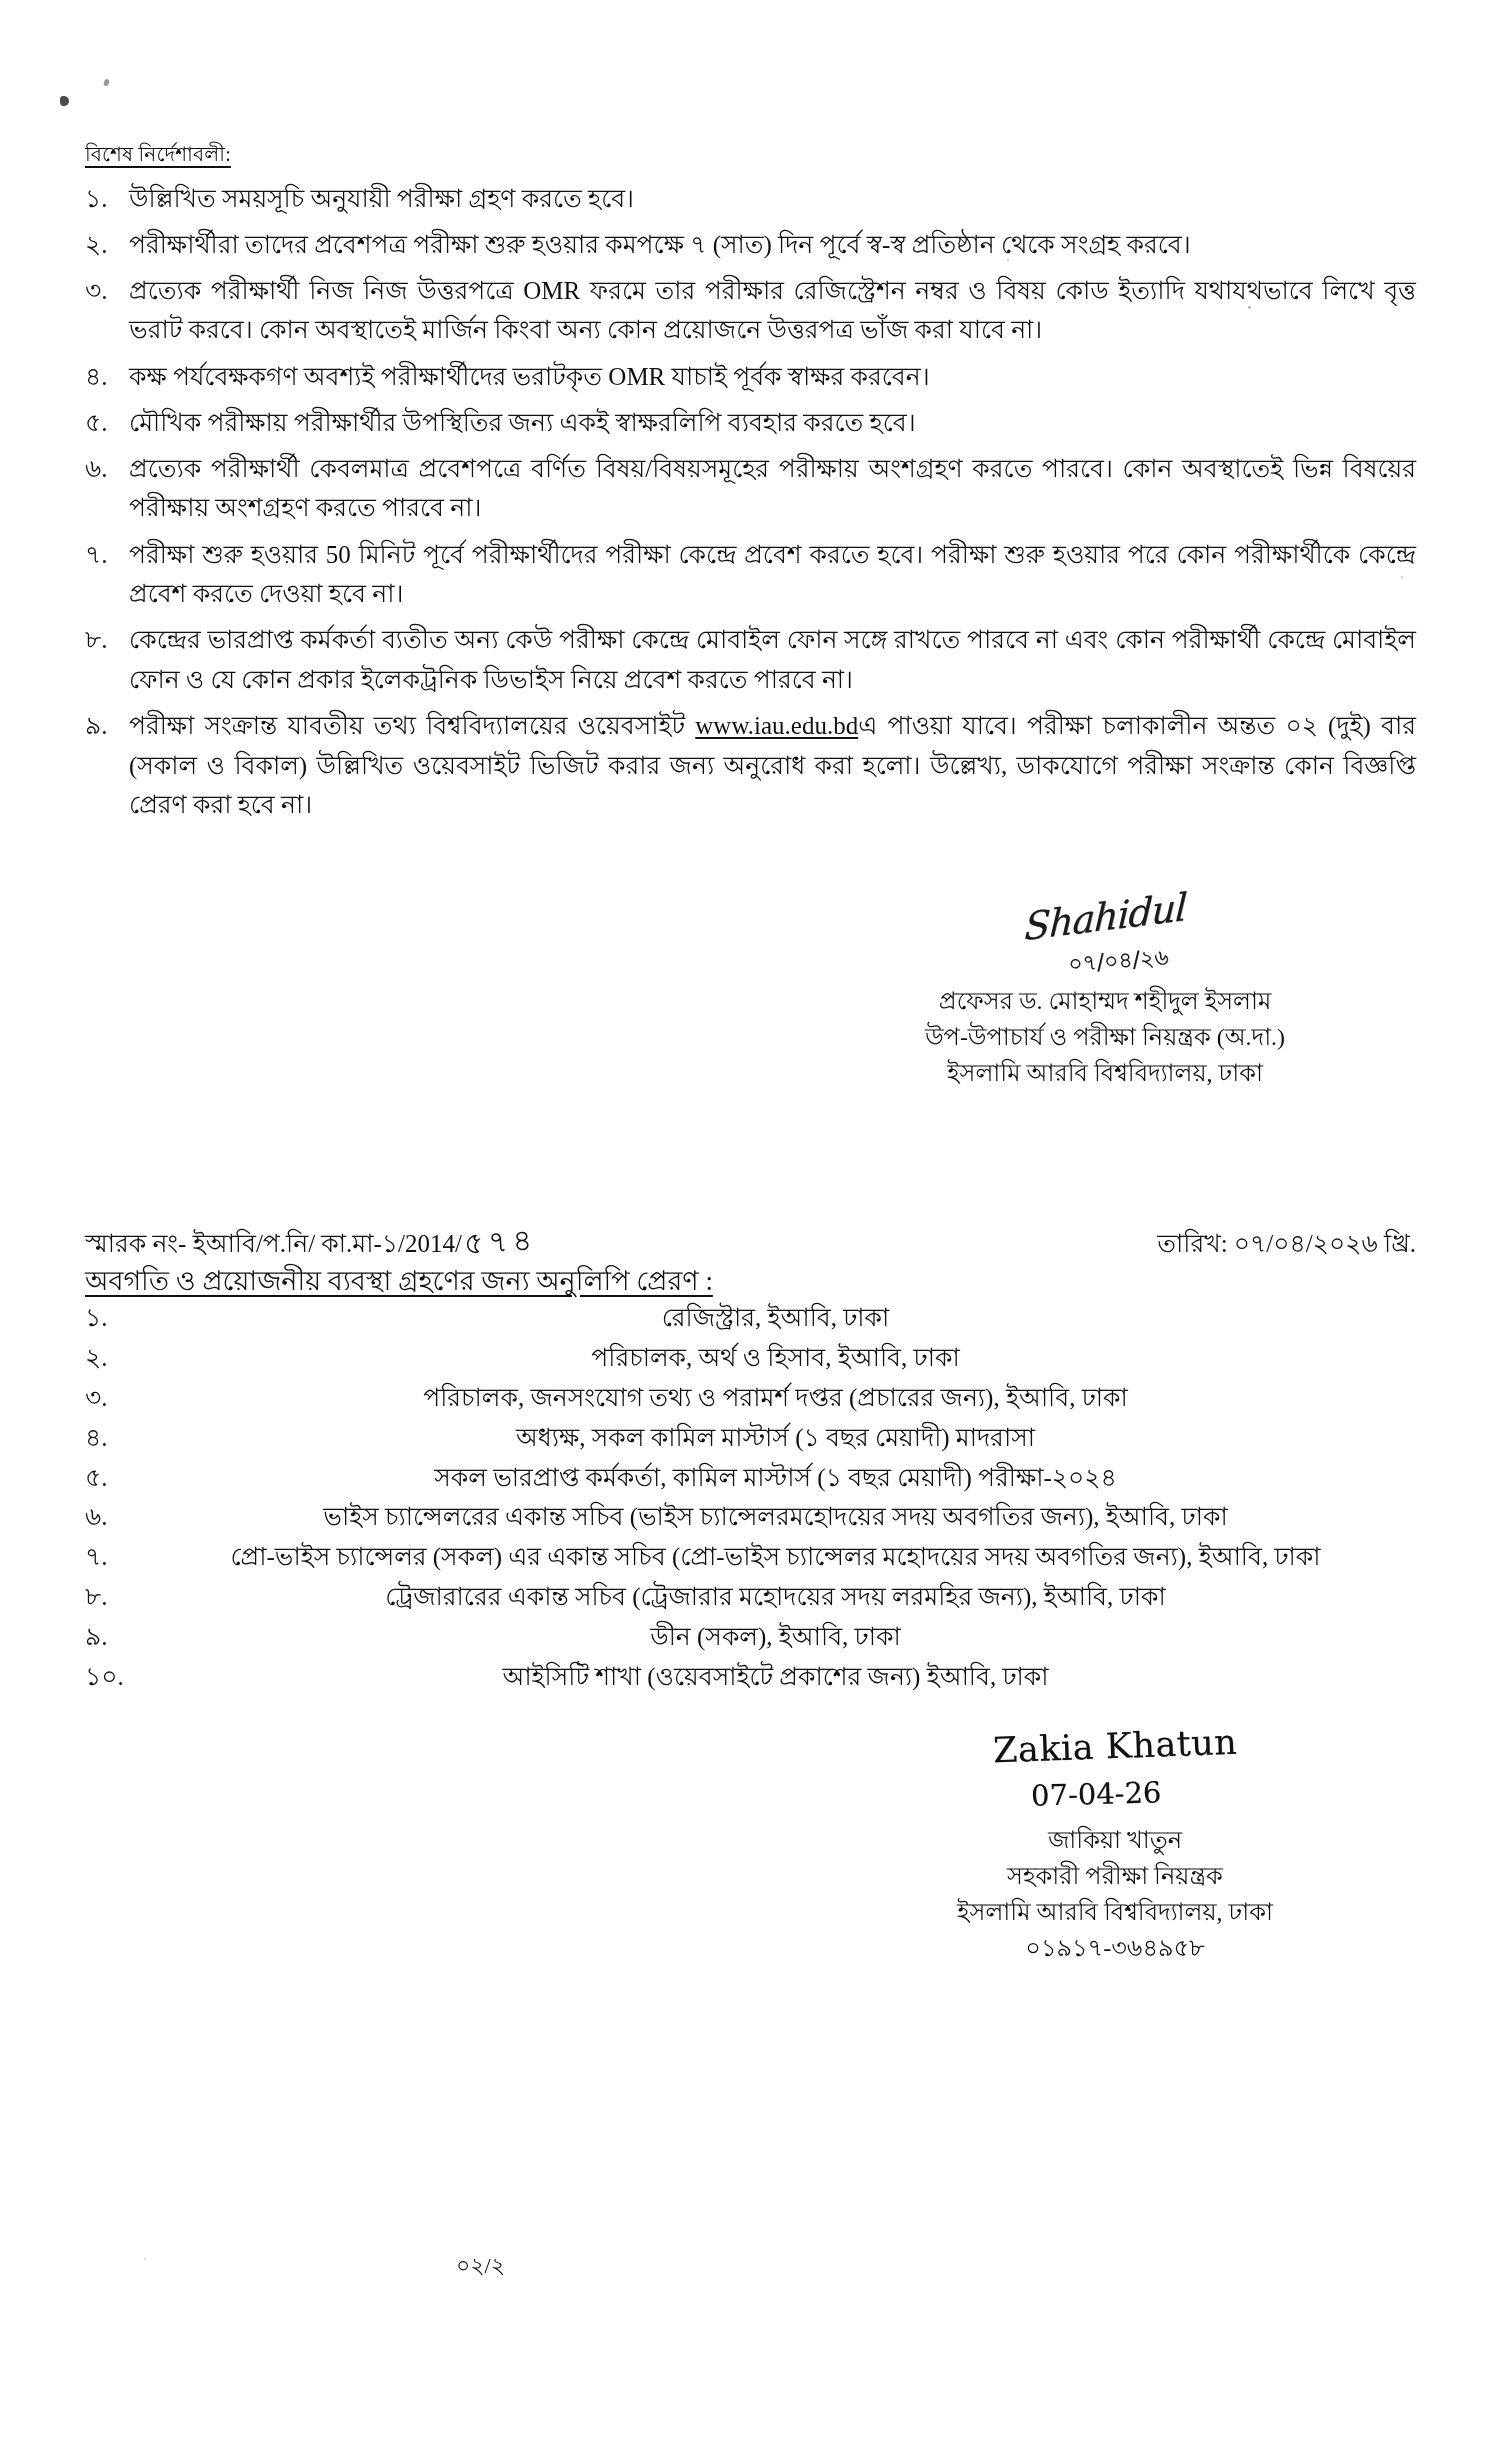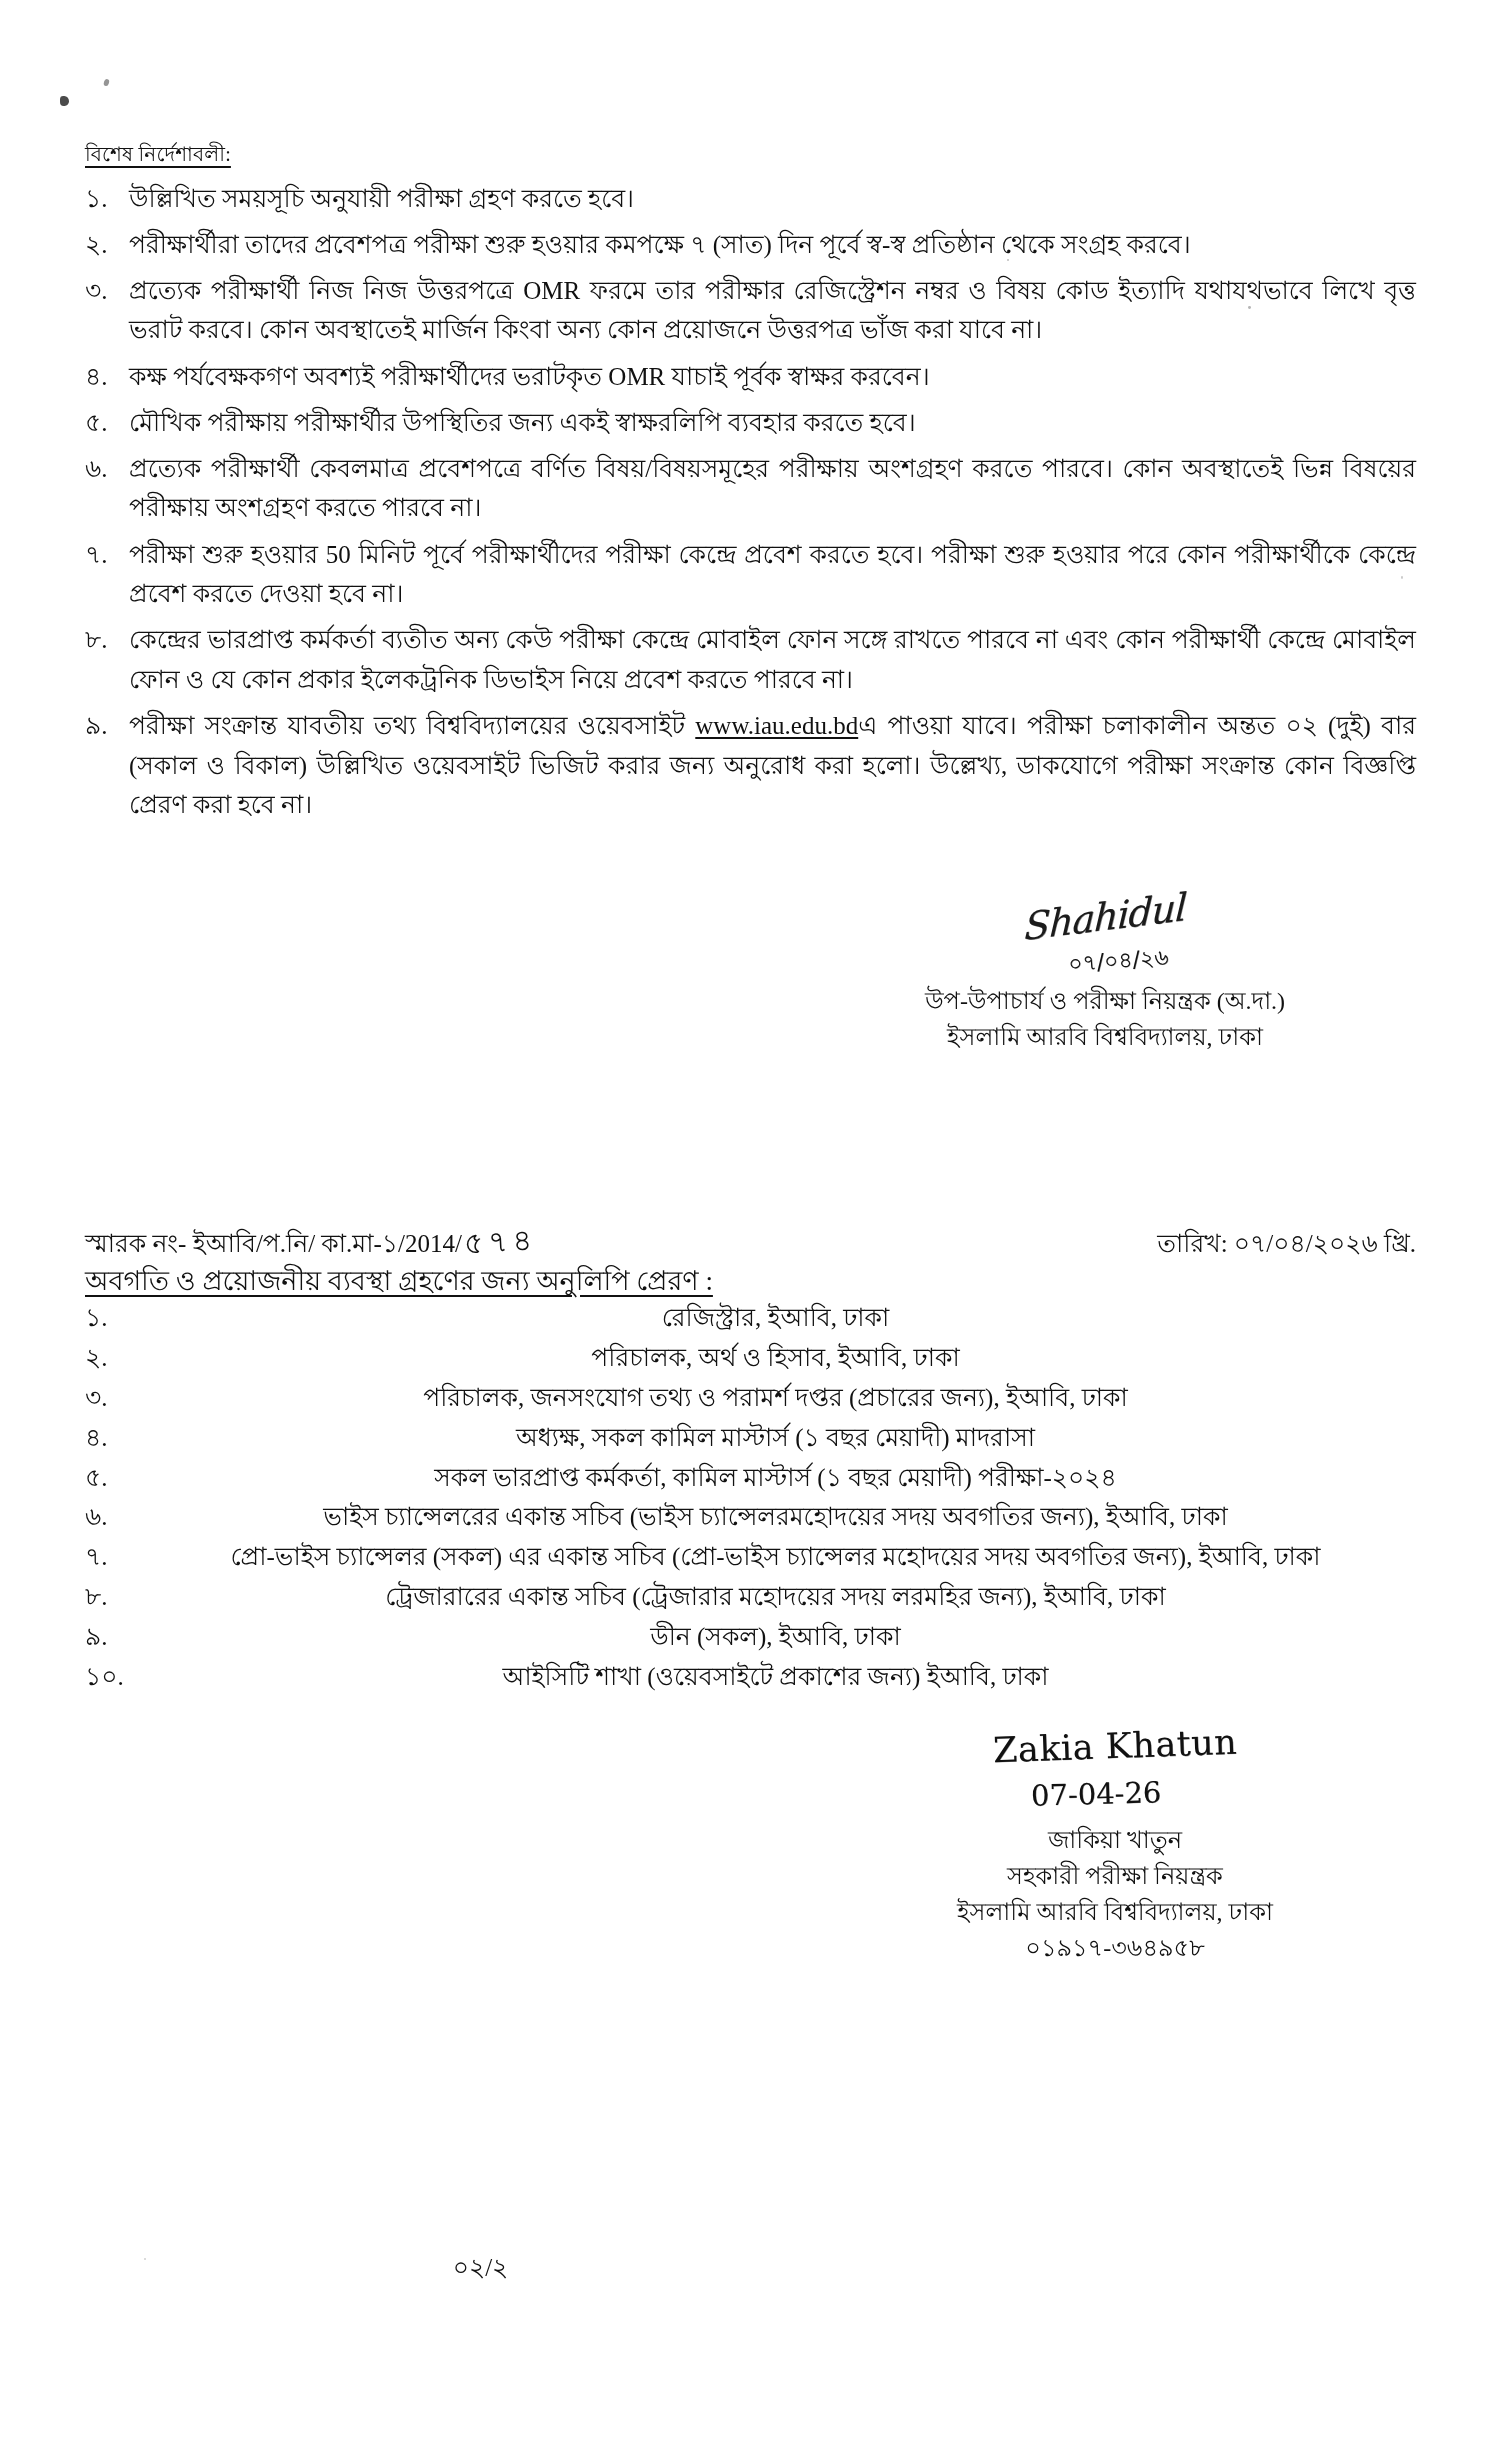--- a/index.html
+++ b/index.html
@@ -190,21 +190,21 @@
     text-shadow: 0.5px 0.3px 0 rgba(0,0,0,.4);
   }
 
   
   .page-number {
     position: absolute;
     left: 0;
     top: 2248px;
     width: 961px;
     text-align: center;
-    font-size: 25px;
+    font-size: 22px;
   }
 </style>
 </head>
 <body>
 
 <div class="page">
 
   <span class="speck s1"></span>
   <span class="speck s2"></span>
   <span class="speck s3"></span>
@@ -255,20 +255,21 @@
     </ol>
   </section>
 
   <section class="sig-block-1">
     <div>
       <span class="hand-sig">Shahidul</span>
     </div>
     <div>
       <span class="hand-date">০৭/০৪/২৬</span>
     </div>
+    <span class="sig-line">প্রফেসর ড. মোহাম্মদ শহীদুল ইসলাম</span>
     <span class="sig-line">উপ-উপাচার্য ও পরীক্ষা নিয়ন্ত্রক (অ.দা.)</span>
     <span class="sig-line">ইসলামি আরবি বিশ্ববিদ্যালয়, ঢাকা</span>
   </section>
 
   <div class="memo-row">
     <div class="memo-no"><span>স্মারক নং- ইআবি/প.নি/ কা.মা-১/2014/</span><span class="hand-num">৫৭৪</span></div>
     <div>তারিখ: ০৭/০৪/২০২৬ খ্রি.</div>
   </div>
 
   <div class="copy-title">অবগতি ও প্রয়োজনীয় ব্যবস্থা গ্রহণের জন্য অনুলিপি প্রেরণ :</div>

